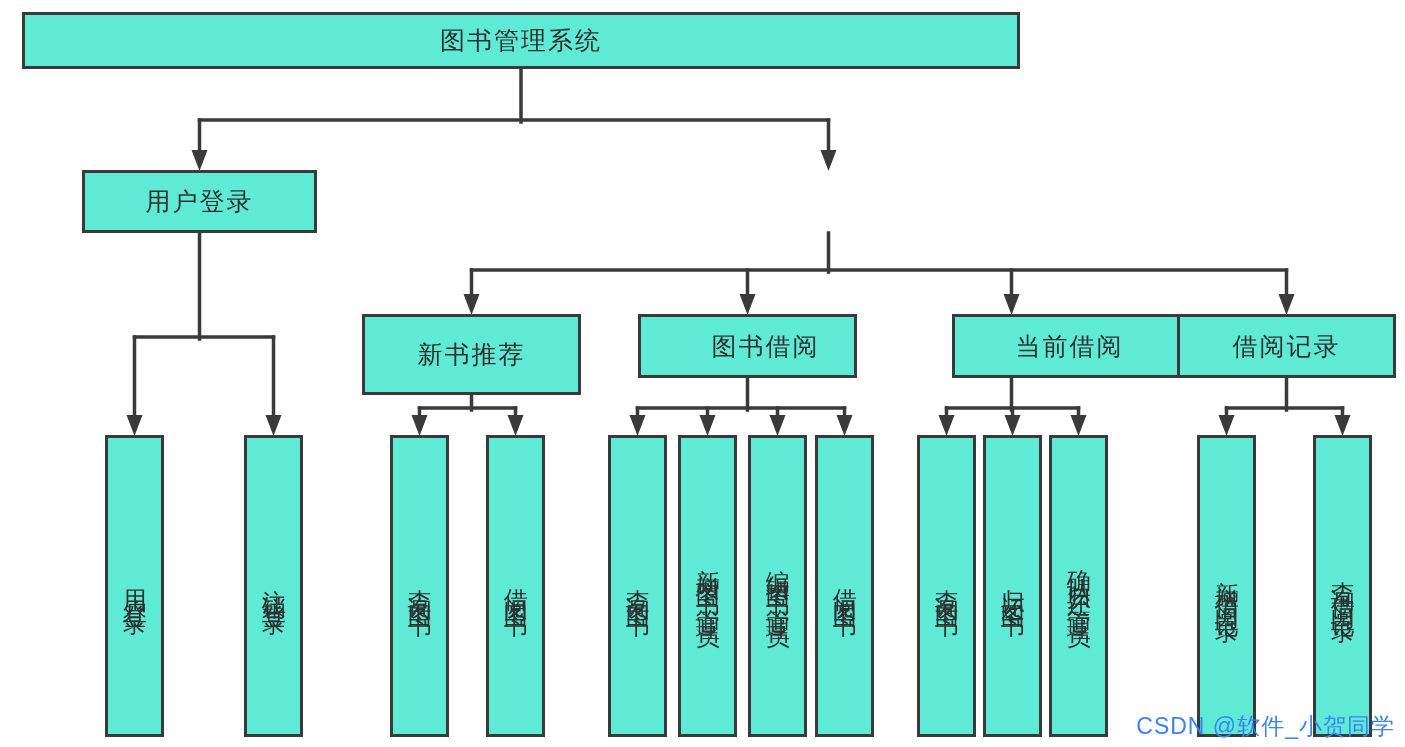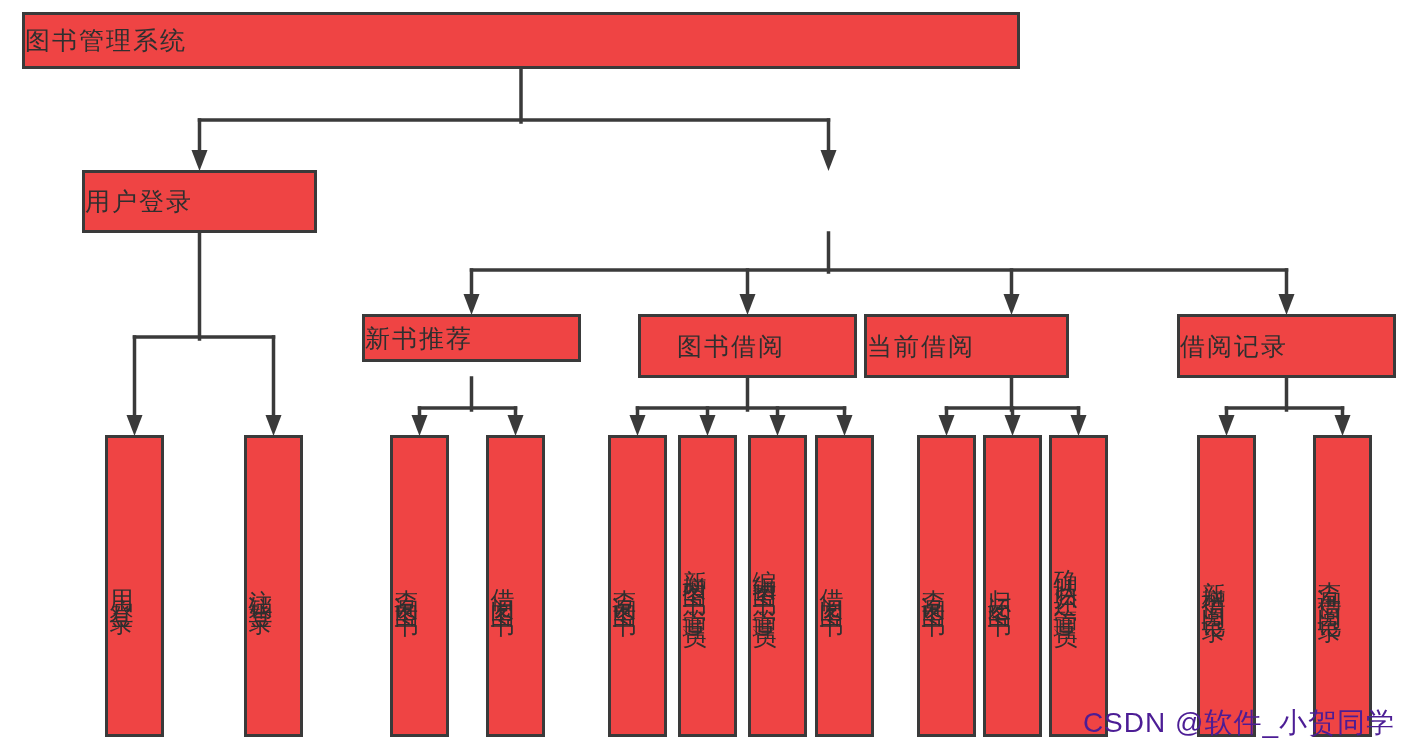--- a/index.html
+++ b/index.html
@@ -12,53 +12,53 @@
     font-family: "Liberation Sans", "DejaVu Sans", sans-serif;
     overflow: hidden;
   }
   svg.wires {
     position: absolute;
     left: 0; top: 0;
     width: 1405px; height: 747px;
   }
   .node {
     position: absolute;
-    background: #ef4444;
+    background: #5eead4;
     border: 3px solid #3a3a3a;
     display: flex;
     align-items: center;
-    justify-content: flex-start;
+    justify-content: center;
     color: #2f2f2f;
   }
   .hnode { font-size: 25px; letter-spacing: 2px; white-space: nowrap; }
   .vnode .vtext {
     writing-mode: vertical-rl;
     text-orientation: mixed;
     font-size: 24px;
     letter-spacing: 8px;
     line-height: 1.1;
     color: #2f2f2f;
   }
   .watermark {
     position: absolute;
     right: 10px;
     bottom: 5px;
-    font-size: 28px;
-    color: #4c1d95;
+    font-size: 23px;
+    color: #3b82f6;
     letter-spacing: 1px;
     white-space: nowrap;
     z-index: 5;
   }
   
   #n-root   { left: 22px;   top: 12px;  width: 998px; height: 57px; }
   #n-ul     { left: 82px;   top: 170px; width: 235px; height: 63px; }
   #n-bm     { left: 712px;  top: 170px; width: 234px; height: 63px; }
-  #n-nb     { left: 362px;  top: 314px; width: 219px; height: 48px; }
+  #n-nb     { left: 362px;  top: 314px; width: 219px; height: 81px; }
   #n-bb     { left: 638px;  top: 314px; width: 219px; height: 64px; padding-left: 36px; }
-  #n-cb     { left: 864px;  top: 314px; width: 205px; height: 64px; }
+  #n-cb     { left: 952px;  top: 314px; width: 235px; height: 64px; }
   #n-br     { left: 1177px; top: 314px; width: 219px; height: 64px; }
   .leaf     { top: 435px; width: 59px; height: 302px; }
   #l-ul1 { left: 105px; }  #l-ul2 { left: 244px; }
   #l-nb1 { left: 390px; }  #l-nb2 { left: 486px; }
   #l-bb1 { left: 608px; }  #l-bb2 { left: 678px; }
   #l-bb3 { left: 748px; }  #l-bb4 { left: 815px; }
   #l-cb1 { left: 917px; }  #l-cb2 { left: 983px; }
   #l-cb3 { left: 1049px; }
   #l-br1 { left: 1197px; } #l-br2 { left: 1313px; }
 </style>

